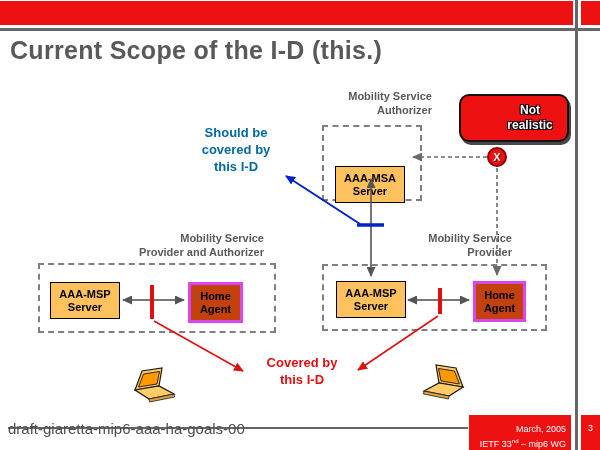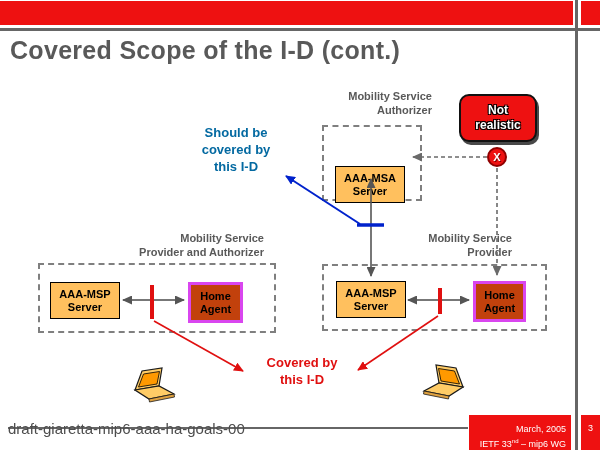--- a/index.html
+++ b/index.html
@@ -47,21 +47,21 @@
 
   .note-should{left:178px;top:125px;width:116px;}
   .note-covered{left:240px;top:355px;width:124px;}
 
   
   .not-realistic{position:absolute;left:459px;top:94px;width:74px;height:44px;
       background:#ee1111;border:2px solid #111;border-radius:10px;
       box-shadow:2px 3px 0 rgba(40,40,40,.85);
       display:flex;align-items:center;justify-content:center;
       color:#fff;font-size:12px;font-weight:bold;text-align:center;line-height:1.25;
-      text-shadow:-1px -1px 0 #000,1px -1px 0 #000,-1px 1px 0 #000,1px 1px 0 #000;}
+      text-shadow:-1px -1px 0 #000,1px -1px 0 #000,-1px 1px 0 #000,1px 1px 0 #000;padding-left:32px;}
   .x-badge{position:absolute;left:487px;top:147px;width:20px;height:20px;border-radius:50%;
       background:#ee1111;border:2px solid #8f0000;box-sizing:border-box;
       display:flex;align-items:center;justify-content:center;
       color:#fff;font-size:11px;font-weight:bold;text-shadow:1px 1px 0 #7a0000;}
 
   
   .overlay{position:absolute;left:0;top:0;width:600px;height:450px;pointer-events:none;}
 
   
   .footer-line{position:absolute;left:8px;top:427px;width:460px;height:2px;background:#666;}
@@ -76,21 +76,21 @@
 </head>
 <body>
 
 <div id="slide">
 
   <div class="top-bar"></div>
   <div class="top-bar-right"></div>
   <div class="right-border"></div>
   <div class="header-underline"></div>
 
-  <div class="title">Covered Scope of the I-D (cont.)</div>
+  <div class="title">Current Scope of the I-D (this.)</div>
 
   <div class="glabel pre lbl-authorizer">Mobility Service
 Authorizer</div>
   <div class="dashedbox msa-container"></div>
   <div class="node orange msa-box pre">AAA-MSA
 Server</div>
 
   <div class="not-realistic pre">Not
 realistic</div>
   <div class="x-badge">X</div>

